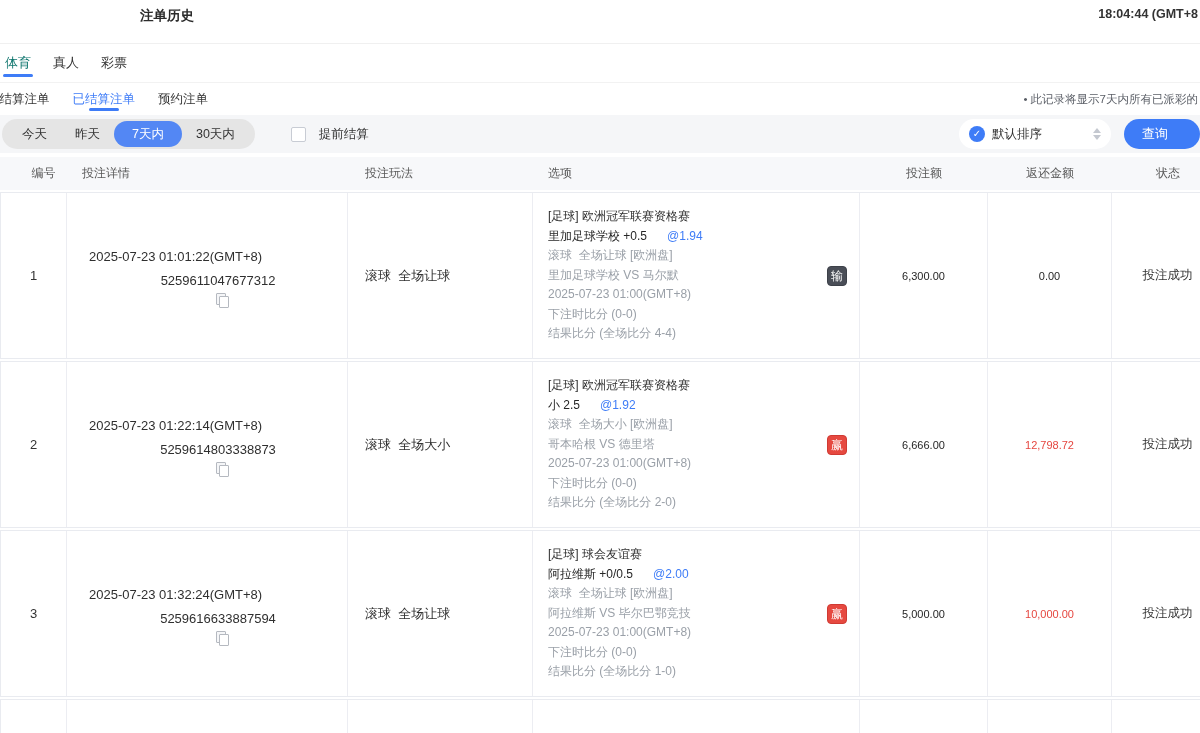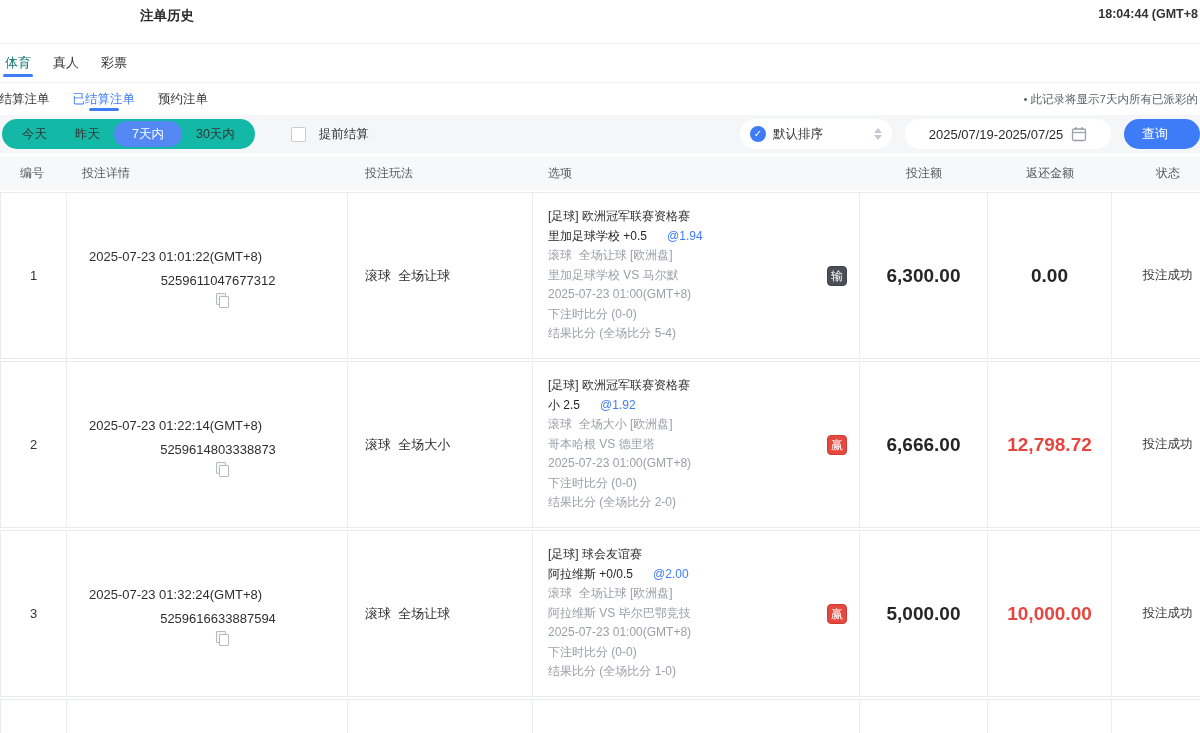--- a/index.html
+++ b/index.html
@@ -25,21 +25,21 @@
   .subtab { position:relative; font-size:12.5px; color:#333; margin-right:23px; height:100%;
     display:flex; align-items:center; cursor:pointer; white-space:nowrap; }
   .subtab:first-child { margin-left:-13px; }
   .subtab.active { color:#3e7cf7; }
   .subtab.active::after { content:""; position:absolute; left:16px; right:16px; bottom:4px;
     height:3px; border-radius:2px; background:#3e7cf7; }
   .notice { position:absolute; right:2px; top:9px; font-size:11.5px; color:#5a5e66; white-space:nowrap; }
 
   
   .filterbar { height:38px; background:#f5f6f8; display:flex; align-items:center; width:1200px; }
-  .quick-group { margin-left:2px; height:30px; background:#14b8a6; border-radius:16px;
+  .quick-group { margin-left:2px; height:30px; background:#e5e5e5; border-radius:16px;
     display:flex; align-items:center; padding:0 6px; flex-shrink:0; }
   .quick-item { font-size:12.5px; color:#333; padding:0 14px; height:26px; line-height:26px;
     border-radius:14px; cursor:pointer; white-space:nowrap; }
   .quick-item.active { background:#5387f4; color:#fff; padding:0 18px; }
   .early-settle { display:flex; align-items:center; margin-left:36px; flex-shrink:0; }
   .checkbox { width:15px; height:15px; background:#fff; border:1px solid #c8ccd4; border-radius:2px; cursor:pointer; }
   .early-label { font-size:12.5px; color:#333; margin-left:13px; white-space:nowrap; }
 
   .filter-right { margin-left:auto; display:flex; align-items:center; flex-shrink:0; }
   .sort-box { width:152px; height:30px; background:#fff; border-radius:15px; display:flex;
@@ -64,21 +64,21 @@
   .table-wrap { margin-top:4px; }
   .thead { height:33px; background:#f7f8fa; display:flex; align-items:center; width:1224px; }
   .th { font-size:12px; color:#595959; white-space:nowrap; }
   .col-num    { width:67px;  }
   .col-detail { width:281px; }
   .col-play   { width:185px; }
   .col-option { width:327px; }
   .col-stake  { width:128px; }
   .col-payout { width:124px; }
   .col-status { width:112px; }
-  .th.col-num { padding-left:20px; }
+  .th.col-num { padding-left:20px;text-align:center; }
   .th.col-detail { padding-left:15px; }
   .th.col-play { padding-left:17px; }
   .th.col-option { padding-left:15px; }
   .th.center { text-align:center; padding-left:0; }
 
   .rows { background:#fff; }
   .table-row { display:flex; width:1224px; height:167px; background:#fff;
     border-top:1px solid #e9ebf0; border-bottom:1px solid #e9ebf0; margin-top:2px; margin-bottom:2px; }
   .td { border-right:1px solid #ecedf2; height:100%; display:flex; flex-direction:column;
     justify-content:center; }
@@ -97,21 +97,21 @@
   .opt-line { line-height:19.5px; white-space:pre; }
   .opt-league { color:#2f2f2f; }
   .opt-pick-row { display:flex; align-items:center; line-height:19.5px; }
   .opt-pick { color:#262626; white-space:pre; }
   .opt-odds { color:#3e7cf7; margin-left:20px; white-space:pre; }
   .opt-gray { color:#9aa0a8; }
   .result-badge { position:absolute; right:12px; top:50%; margin-top:-10px; width:20px; height:20px;
     border-radius:4px; color:#fff; font-size:12px; line-height:20px; text-align:center; }
   .result-badge.lose { background:#4a4e57; border:1px solid #3d4149; line-height:18px; }
   .result-badge.win  { background:#e64940; border:1px solid #d03a33; line-height:18px; }
-  .td-money { align-items:center; font-size:19px; font-weight:bold; color:#262626; }
+  .td-money { align-items:center; font-size:11px; font-weight:normal; color:#262626; }
   .money-red { color:#e5463f; }
   .td-status { align-items:center; font-size:12.5px; color:#333; }
 </style>
 </head>
 <body>
 
 <div class="titlebar">
   <div class="page-title">注单历史</div>
   <div class="clock">18:04:44 (GMT+8</div>
 </div>
@@ -153,29 +153,20 @@
     <span class="early-label">提前结算</span>
   </div>
   <div class="filter-right">
     <div class="sort-box">
       <span class="check-circle">✓</span>
       <span class="sort-label">默认排序</span>
       <span class="sort-arrows">
         <span class="tri-up"></span>
           <span class="tri-down"></span>
       </span>
-    </div>
-    <div class="date-box">
-      <span class="date-text">2025/07/19-2025/07/25</span>
-      <svg class="cal-icon" width="16" height="16" viewBox="0 0 16 16">
-        <rect x="1.5" y="3" width="13" height="11.5" rx="1.5" fill="none" stroke="#9aa0a8" stroke-width="1.3"></rect>
-        <line x1="1.5" y1="6.5" x2="14.5" y2="6.5" stroke="#9aa0a8" stroke-width="1.3"></line>
-        <line x1="5" y1="1" x2="5" y2="4" stroke="#9aa0a8" stroke-width="1.3"></line>
-        <line x1="11" y1="1" x2="11" y2="4" stroke="#9aa0a8" stroke-width="1.3"></line>
-      </svg>
     </div>
     <button class="search-btn">查询</button>
   </div>
 </div>
 
 <div class="table-wrap">
   <div class="thead">
     <div class="th col-num">编号</div>
     <div class="th col-detail">投注详情</div>
     <div class="th col-play">投注玩法</div>
@@ -202,21 +193,21 @@
     <div class="td td-option col-option">
       <div class="opt-line opt-league">[足球] 欧洲冠军联赛资格赛</div>
       <div class="opt-pick-row">
         <span class="opt-pick">里加足球学校 +0.5</span>
         <span class="opt-odds">@1.94</span>
       </div>
       <div class="opt-line opt-gray">滚球  全场让球 [欧洲盘]</div>
       <div class="opt-line opt-gray">里加足球学校 VS 马尔默</div>
       <div class="opt-line opt-gray">2025-07-23 01:00(GMT+8)</div>
       <div class="opt-line opt-gray">下注时比分 (0-0)</div>
-      <div class="opt-line opt-gray">结果比分 (全场比分 5-4)</div>
+      <div class="opt-line opt-gray">结果比分 (全场比分 4-4)</div>
       <div class="result-badge lose">输</div>
     </div>
     <div class="td td-money col-stake">
       <span>6,300.00</span>
     </div>
     <div class="td td-money col-payout">
       <span>0.00</span>
     </div>
     <div class="td td-status col-status">
       <span>投注成功</span>

